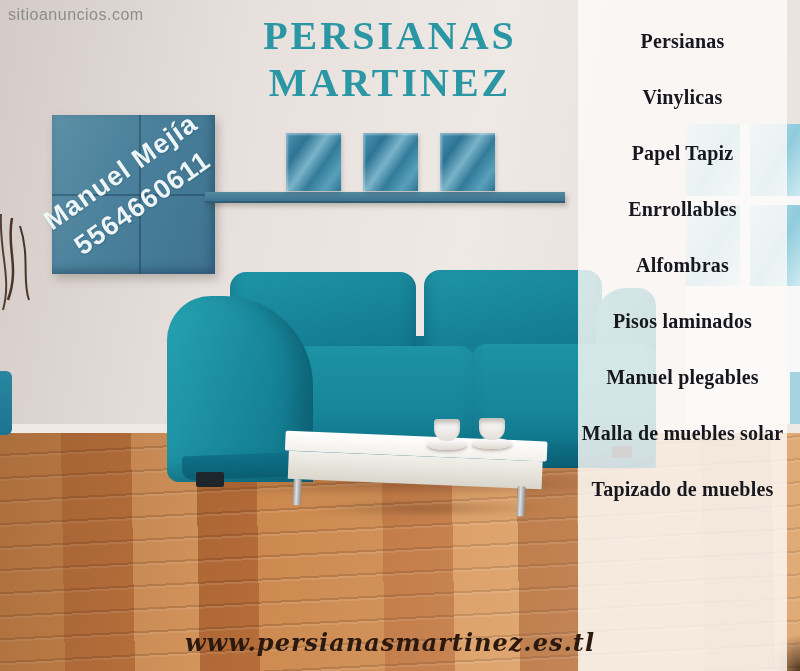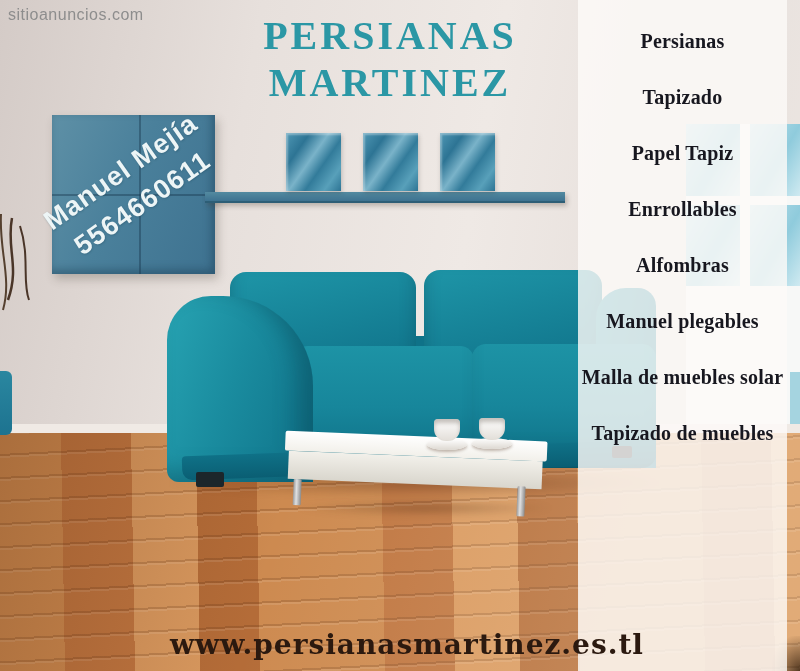--- a/index.html
+++ b/index.html
@@ -116,22 +116,22 @@
   .service-item{height:56px;display:flex;align-items:center;justify-content:center;
     font-family:"Liberation Serif",serif;font-weight:700;font-size:20px;
     letter-spacing:.2px;color:#17171f;white-space:nowrap;}
 
   
   .watermark{left:8px;top:6px;font-size:16px;letter-spacing:.5px;color:#8d8d8d;}
   .brand-title{left:240px;top:12px;width:300px;text-align:center;
     font-family:"Liberation Serif",serif;font-weight:700;font-size:40px;
     line-height:47px;letter-spacing:3px;color:#2b97a5;}
   .website{left:170px;top:628px;width:440px;text-align:center;
-    font-family:"DejaVu Serif",serif;font-weight:700;
-    font-size:28px;letter-spacing:1px;color:#2b190f;}
+    font-family:"DejaVu Serif",serif;font-style:italic;font-weight:700;
+    font-size:24px;letter-spacing:1px;color:#2b190f;}
 </style>
 </head>
 <body>
 
 <div class="stage">
 
   <div class="abs wall"></div>
   <div class="abs baseboard"></div>
   <div class="abs floor"></div>
 
@@ -191,24 +191,25 @@
   <div class="abs cup cup-2">
     <div class="saucer"></div>
     <div class="cup-body"></div>
   </div>
 
   <div class="abs corner-shadow"></div>
 
   <div class="abs services-panel"></div>
   <div class="abs services-list">
       <div class="service-item">Persianas</div>
-      <div class="service-item">Tapizado</div>
+      <div class="service-item">Vinylicas</div>
       <div class="service-item">Papel Tapiz</div>
       <div class="service-item">Enrrollables</div>
       <div class="service-item">Alfombras</div>
+      <div class="service-item">Pisos laminados</div>
       <div class="service-item">Manuel plegables</div>
       <div class="service-item">Malla de muebles solar</div>
       <div class="service-item">Tapizado de muebles</div>
     </div>
 
   <div class="abs watermark">sitioanuncios.com</div>
   <div class="abs brand-title">
     <div>PERSIANAS</div>
     <div>MARTINEZ</div>
   </div>

